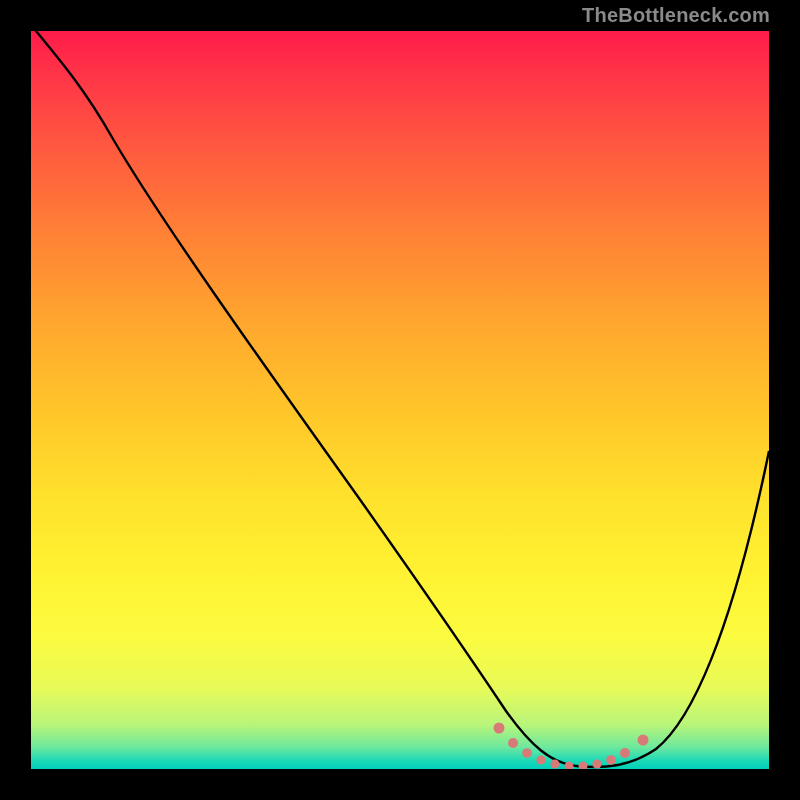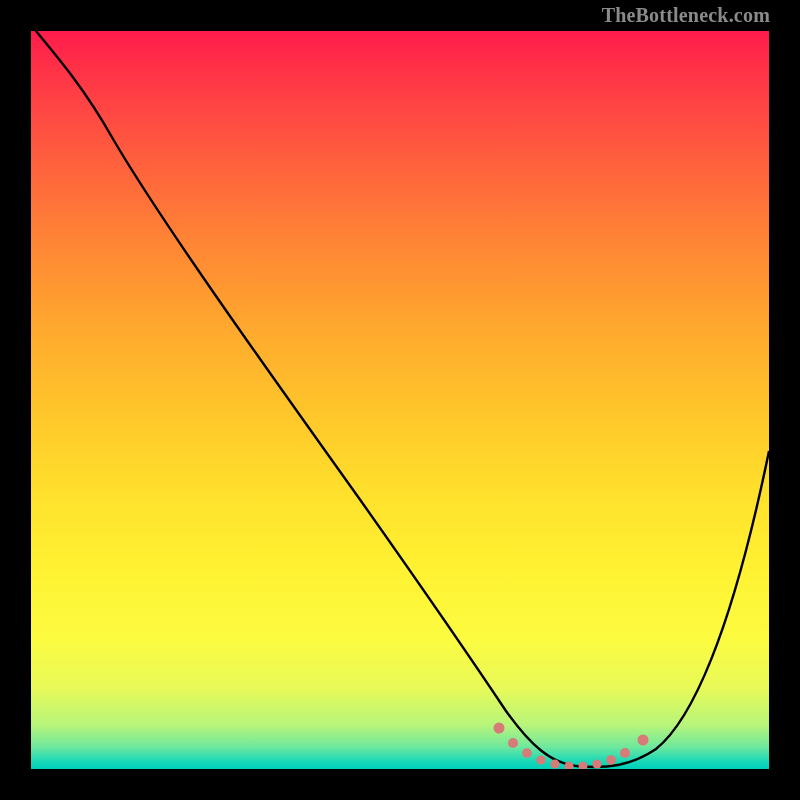--- a/index.html
+++ b/index.html
@@ -44,21 +44,21 @@
     left: 31px;
     top: 31px;
     width: 738px;
     height: 738px;
     pointer-events: none;
   }
   .watermark {
     position: absolute;
     top: 4px;
     right: 30px;
-    font-family: Liberation Serif, serif;
+    font-family: Liberation Sans, sans-serif;
     font-size: 20px;
     font-weight: 600;
     color: #8a8a8a;
     letter-spacing: 0.2px;
   }
 </style>
 </head>
 <body>
 
 <div class="container">

